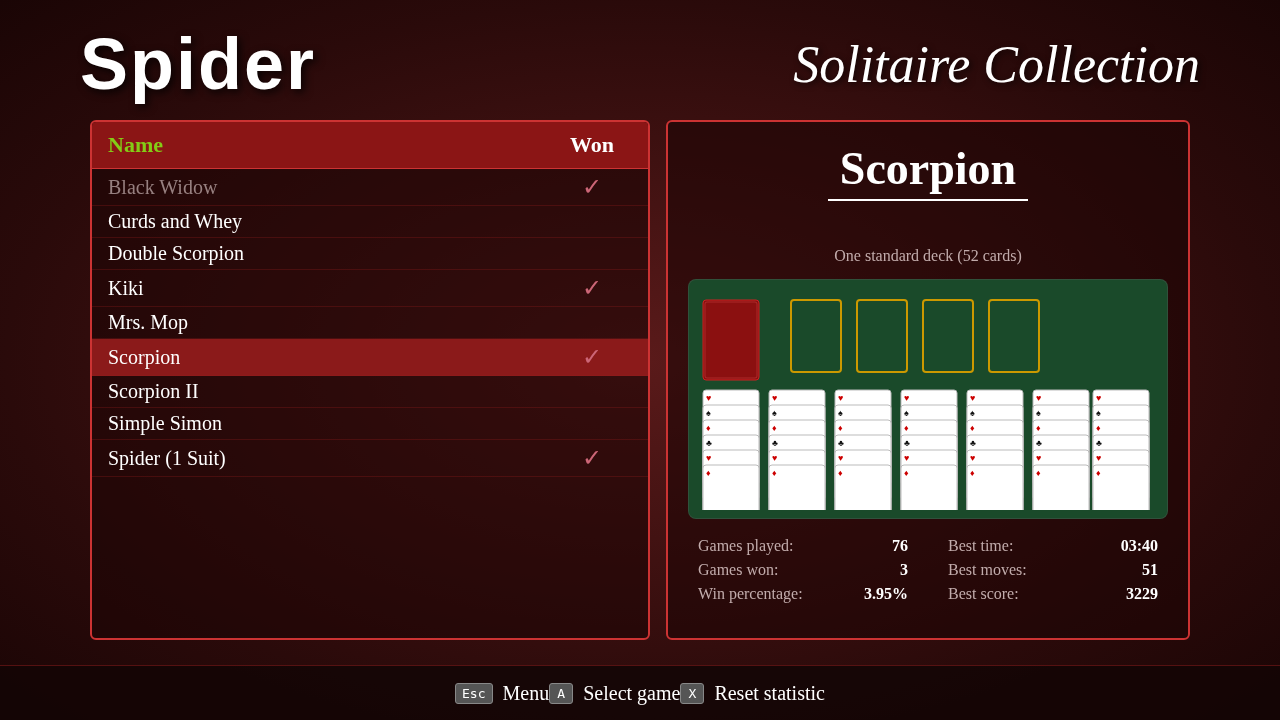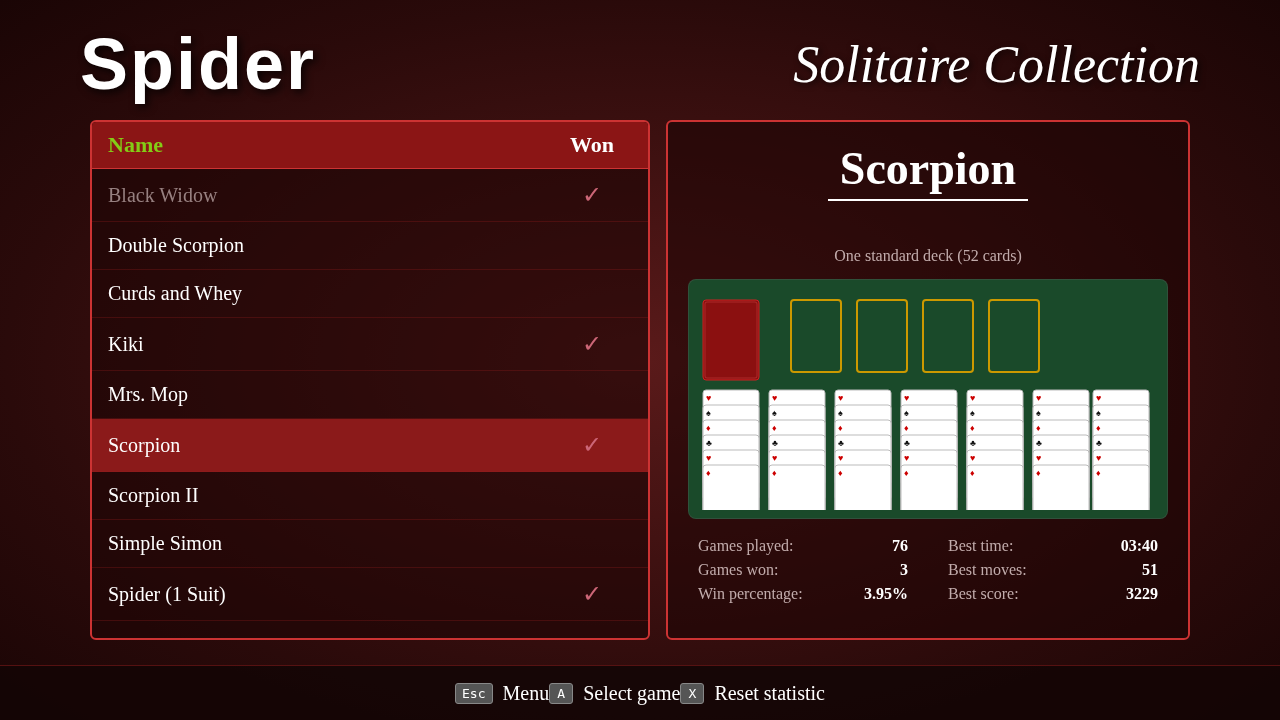--- a/index.html
+++ b/index.html
@@ -81,21 +81,21 @@
     }
 
     .game-list {
       overflow-y: auto;
       height: calc(100% - 50px);
     }
 
     .game-item {
       display: flex;
       align-items: center;
-      padding: 12px 16px;
+      padding: 4px 16px;
       border-bottom: 1px solid rgba(150, 30, 30, 0.3);
       cursor: pointer;
     }
 
     .game-item.selected {
       background: #8b1a1a;
     }
 
     .game-item-name {
       font-size: 20px;
@@ -252,25 +252,25 @@
       <span class="list-header-won">Won</span>
     </div>
     <div class="game-list" id="game-list-container">
     <div class="game-item dimmed">
           <span class="game-item-name">Black Widow</span>
           <div class="won-check">
             <span class="check-mark">✓</span>
           </div>
         </div>
         <div class="game-item">
+          <span class="game-item-name">Curds and Whey</span>
+          <div class="won-check"></div>
+        </div>
+        <div class="game-item">
           <span class="game-item-name">Double Scorpion</span>
-          <div class="won-check"></div>
-        </div>
-        <div class="game-item">
-          <span class="game-item-name">Curds and Whey</span>
           <div class="won-check"></div>
         </div>
         <div class="game-item">
           <span class="game-item-name">Kiki</span>
           <div class="won-check">
             <span class="check-mark">✓</span>
           </div>
         </div>
         <div class="game-item">
           <span class="game-item-name">Mrs. Mop</span>

